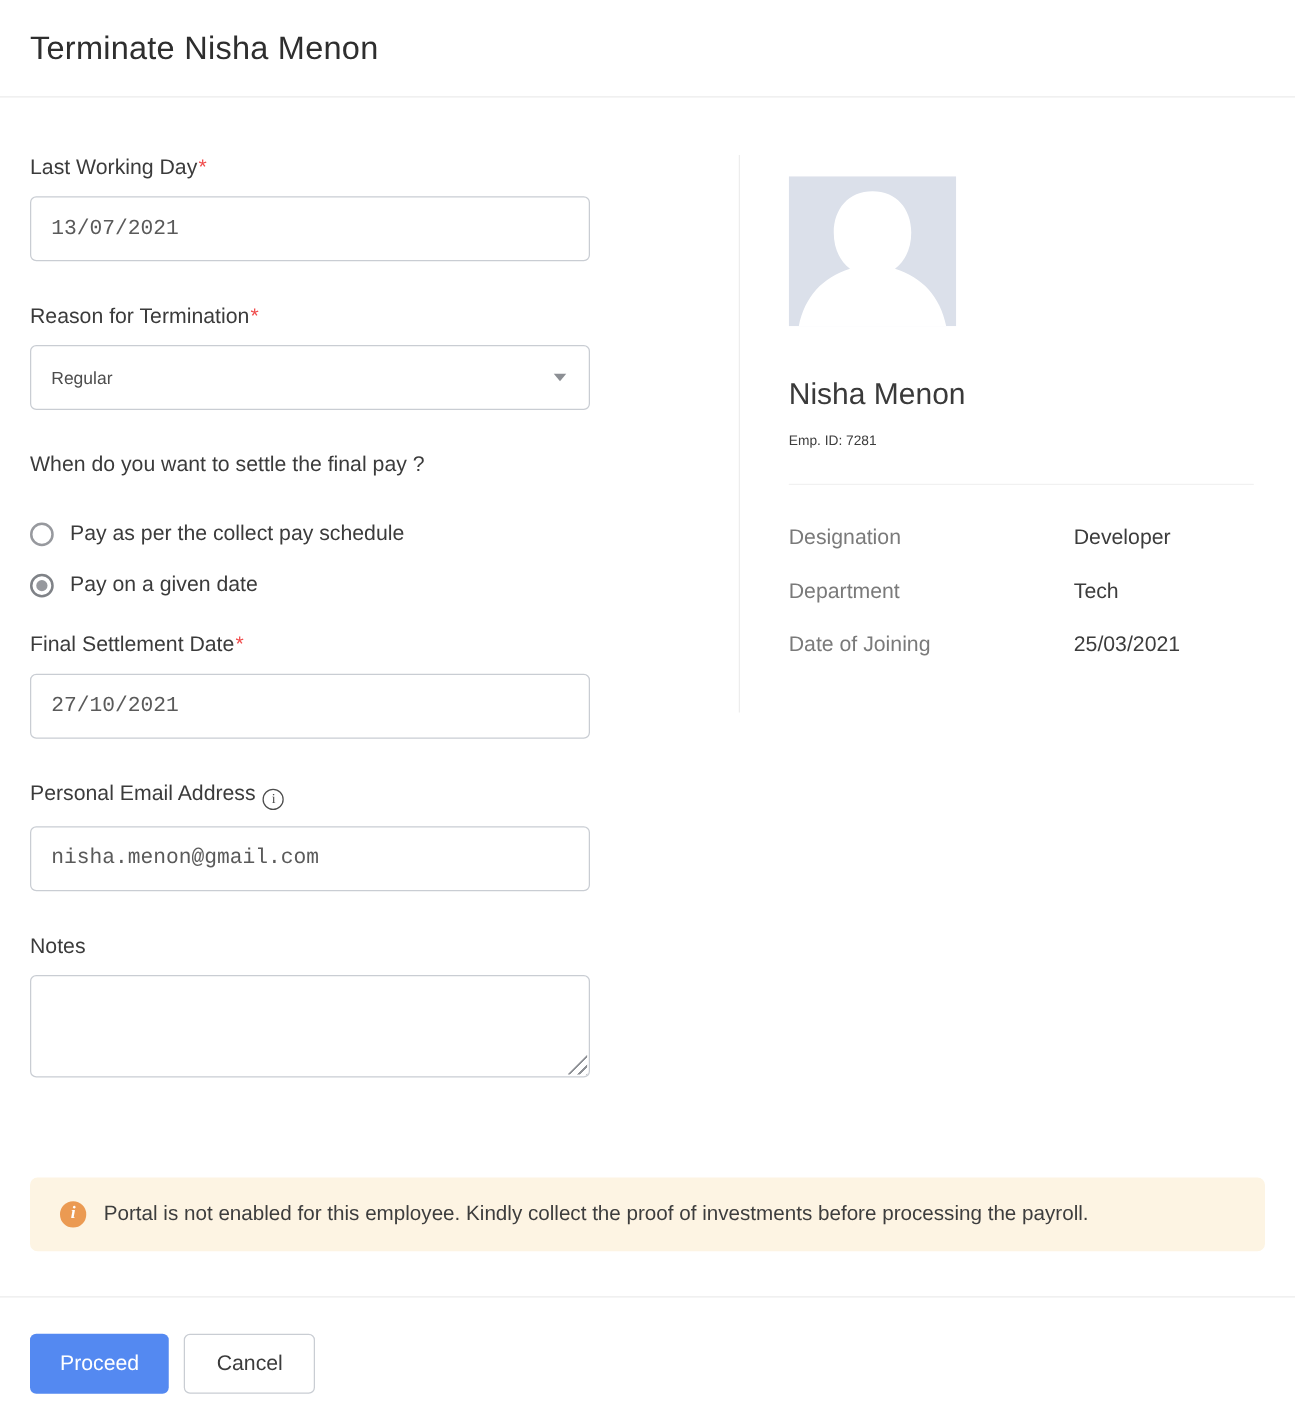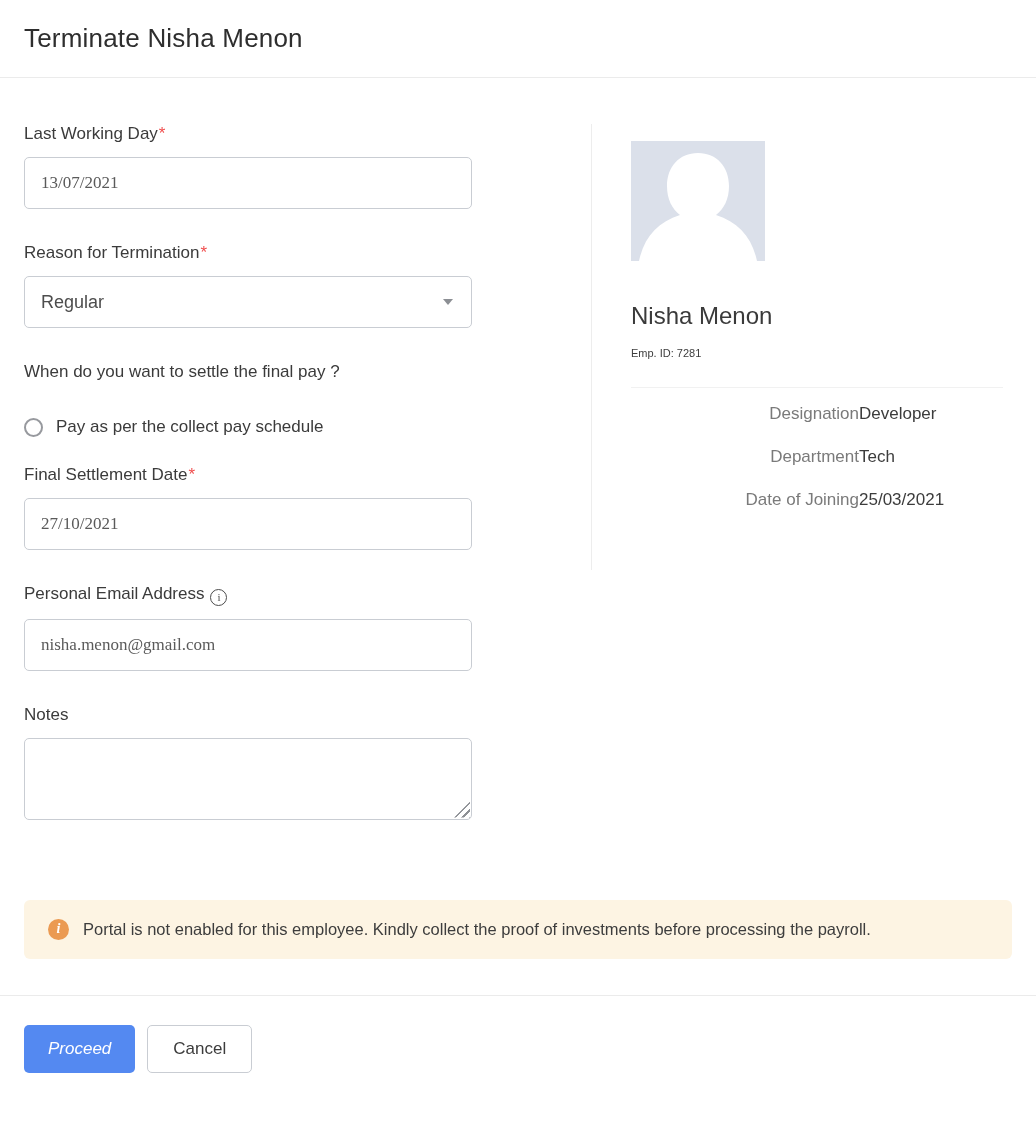--- a/index.html
+++ b/index.html
@@ -25,26 +25,26 @@
   .left-col { width: 448px; flex-shrink: 0; }
   .form-group { margin-bottom: 34px; }
   .field-label {
     display: block; font-size: 17px; color: #3b3b3b; margin-bottom: 13px;
   }
   .required { color: #f04e4e; margin-left: 1px; }
   .text-input {
     width: 100%; height: 52px;
     border: 1px solid #c9cdd3; border-radius: 5px;
     padding: 0 16px; font-size: 17px; color: #5a5a5a;
-    font-family: Liberation Serif, serif; background: #fff; outline: none;
+    font-family: Liberation Mono, monospace; background: #fff; outline: none;
   }
   .select-box {
     width: 100%; height: 52px;
     border: 1px solid #c9cdd3; border-radius: 5px;
-    padding: 0 18px 0 16px; font-size: 18px; color: #4d4d4d;
+    padding: 0 18px 0 16px; font-size: 14px; color: #4d4d4d;
     background: #fff; display: flex; align-items: center; justify-content: space-between;
     cursor: pointer;
   }
   .caret-down {
     width: 0; height: 0;
     border-left: 5px solid transparent; border-right: 5px solid transparent;
     border-top: 6px solid #8c8f94;
   }
   
   .radio-section { margin-bottom: 28px; }
@@ -87,21 +87,21 @@
   .right-col {
     margin-left: 119px;
     border-left: 1px solid #ededed;
     padding: 17px 0 0 39px;
     height: 446px; width: 421px;
   }
   .avatar { width: 134px; height: 120px; display: block; }
   .emp-name { font-size: 24px; font-weight: 500; color: #3a3a3a; margin-top: 41px; }
   .emp-id { font-size: 11px; color: #3d3d3d; margin-top: 17px; }
   .details {
-    margin-top: 28px; border-top: 1px solid #f1f1f1; padding-top: 16px; width: 372px; text-align: right;
+    margin-top: 28px; border-top: 1px solid #f1f1f1; padding-top: 32px; width: 372px;
   }
   .detail-row { display: flex; margin-bottom: 23px; font-size: 17px; }
   .detail-label { width: 228px; color: #7a7a7a; }
   .detail-value { color: #3c3c3c; }
   
   .banner {
     margin: 46px 24px 0 24px;
     background: #fdf4e3; border-radius: 6px;
     padding: 19px 24px; display: flex; align-items: center;
     font-size: 16.5px; color: #3d3d3d;
@@ -112,21 +112,21 @@
     display: flex; align-items: center; justify-content: center;
     font-family: "Liberation Serif", serif; font-style: italic; font-weight: bold;
     font-size: 14px; margin-right: 14px; flex-shrink: 0;
   }
   
   .footer {
     margin-top: 36px; border-top: 1px solid #ebebeb;
     padding: 29px 24px 0 24px; display: flex; gap: 12px;
   }
   .btn { height: 48px; border-radius: 5px; font-size: 17px; font-family: inherit; cursor: pointer; }
-  .btn-primary { background: #5489f1; color: #ffffff; border: none; padding: 0 24px; font-style: italic; }
+  .btn-primary { background: #5489f1; color: #ffffff; border: none; padding: 0 24px; }
   .btn-secondary { background: #ffffff; color: #3c3c3c; border: 1px solid #c9cdd3; padding: 0 25px; }
 </style>
 </head>
 <body>
 
 <div class="header">
   <h1>Terminate Nisha Menon</h1>
 </div>
 
 <div class="main">
@@ -146,20 +146,26 @@
       </div>
     </div>
 
     <div class="radio-section">
       <p class="radio-question">When do you want to settle the final pay ?</p>
       <div class="radio-row" aria-checked="false">
         <span class="radio-outer">
             <span class="radio-dot"></span>
           </span>
         <span class="radio-label">Pay as per the collect pay schedule</span>
+      </div>
+      <div class="radio-row checked" aria-checked="true">
+        <span class="radio-outer">
+            <span class="radio-dot"></span>
+          </span>
+        <span class="radio-label">Pay on a given date</span>
       </div>
     </div>
 
     <div class="form-group">
       <label class="field-label"><span>Final Settlement Date</span><span class="required">*</span></label>
       <input class="text-input" type="text" value="27/10/2021" style="">
     </div>
 
     <div class="form-group">
       <label class="field-label"><span>Personal Email Address</span><span class="info-icon">i</span></label>

